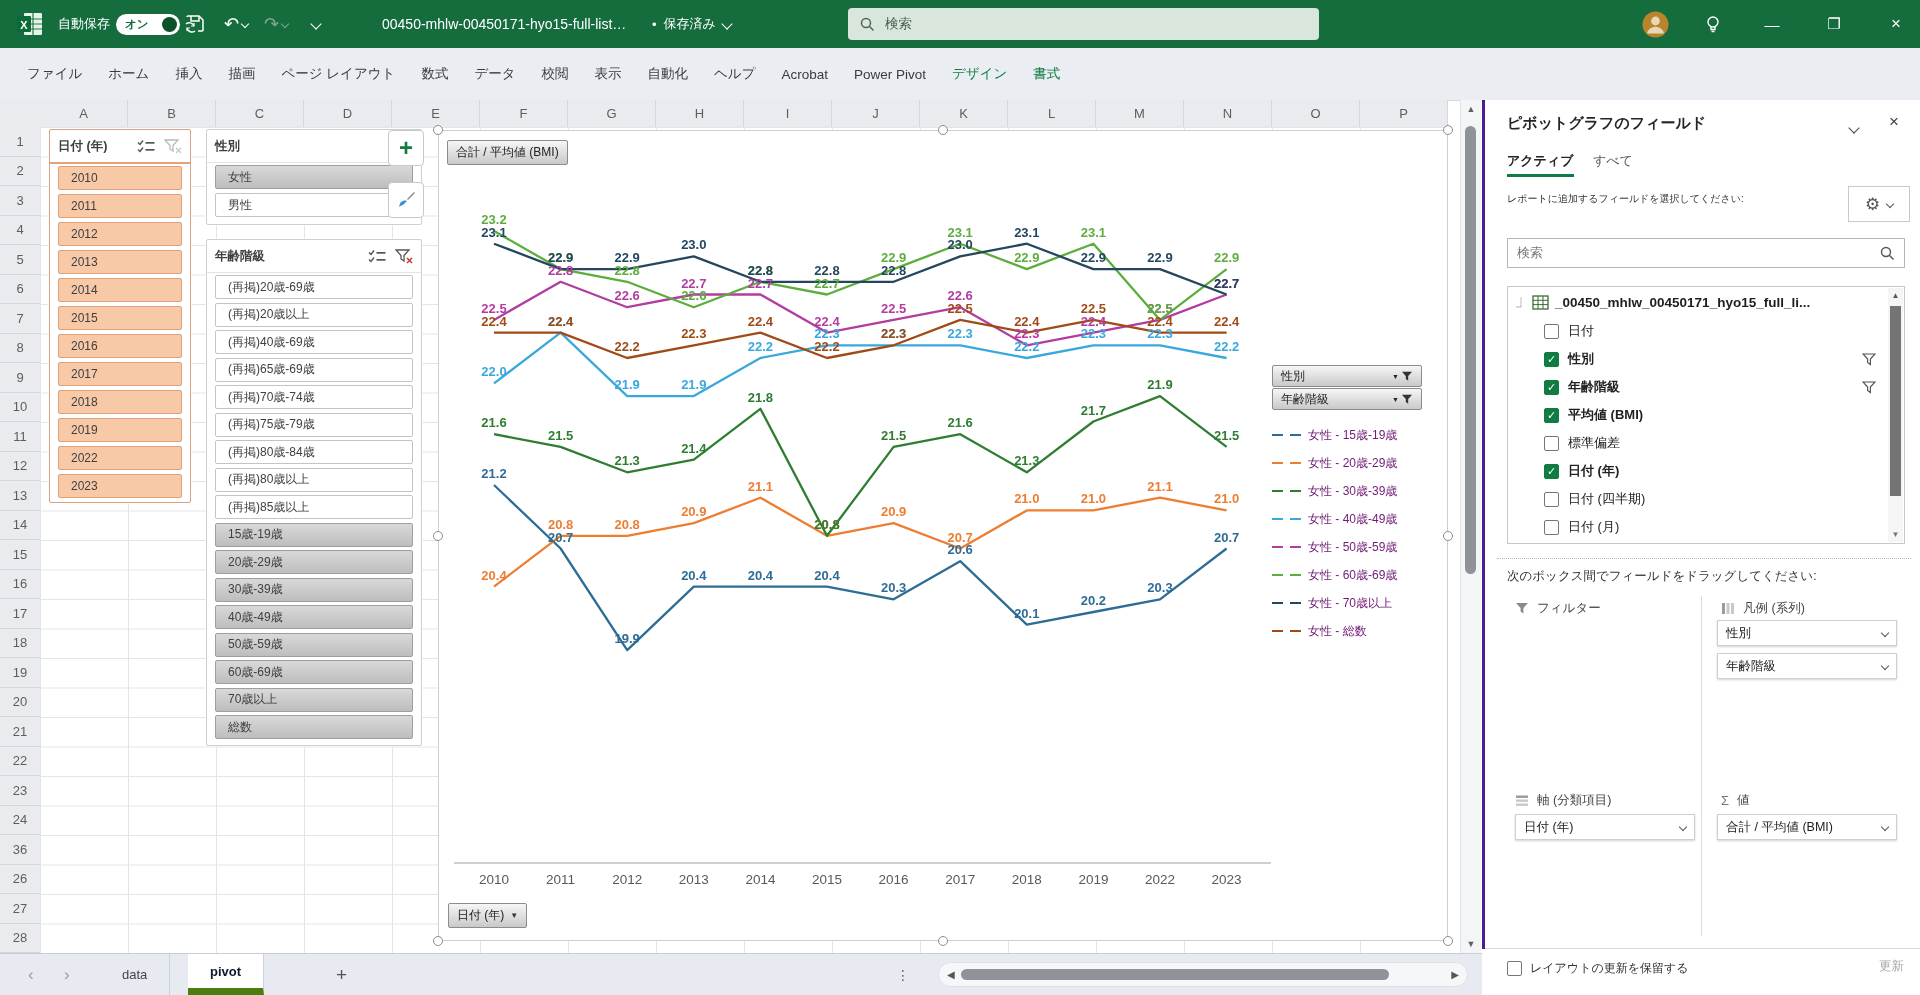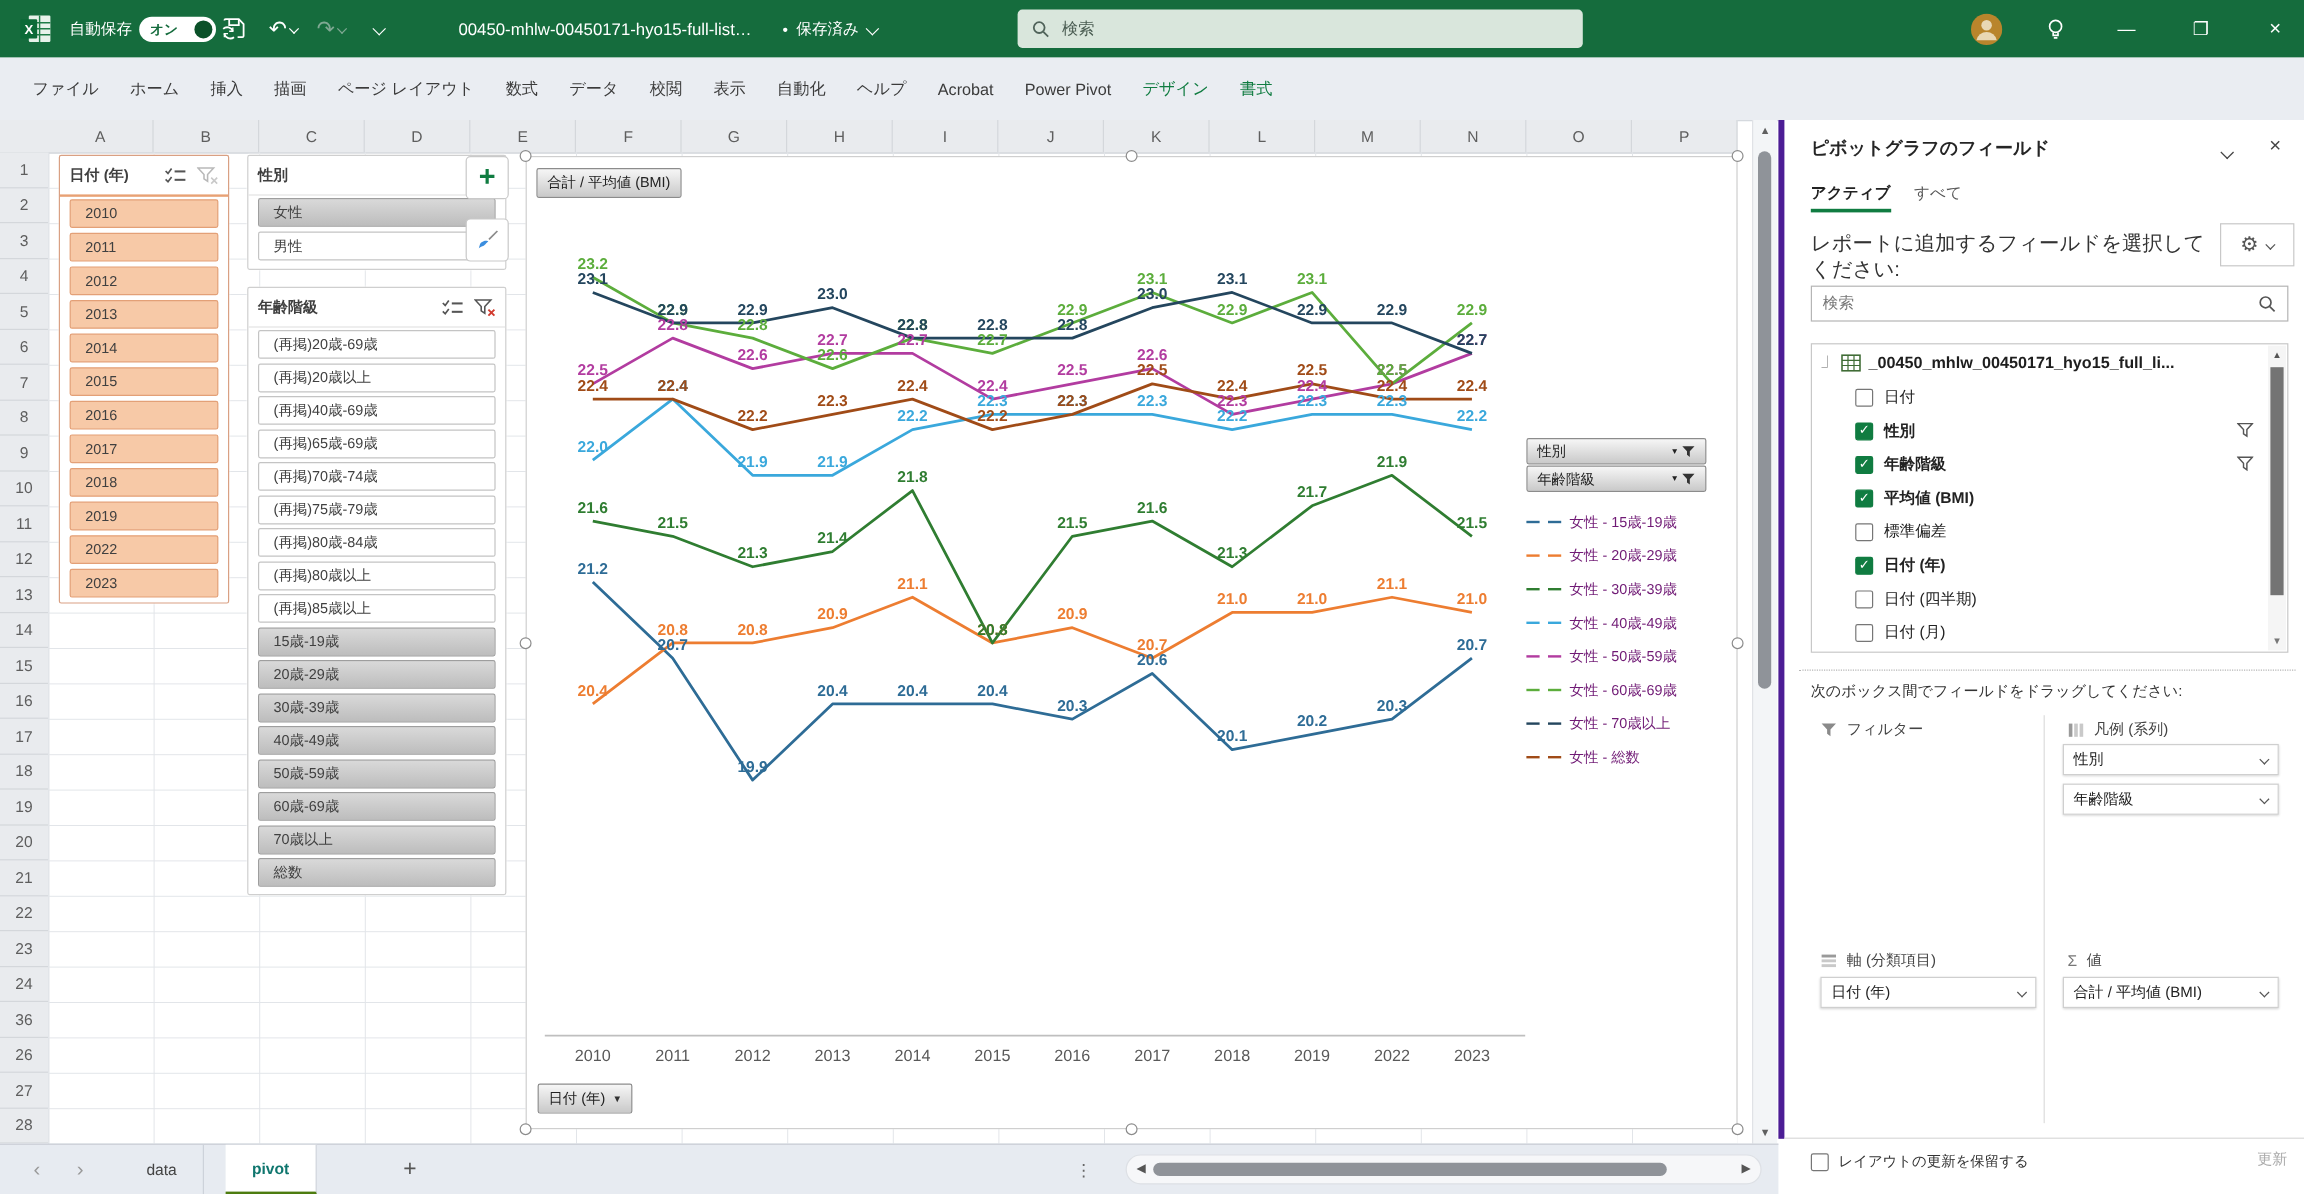--- a/index.html
+++ b/index.html
@@ -66,27 +66,27 @@
   #chart-axis-btn{position:absolute;left:9px;top:772px;height:25px;}
   #chart-legend{position:absolute;left:833px;top:234px;width:156px;}
   .legend-fieldbtn{height:22px;justify-content:space-between;margin-bottom:1px;width:150px;}
   .legend-items{margin-top:11px;}
   .legend-item{display:flex;align-items:center;height:28px;gap:4px;color:#701a75;font-size:12px;white-space:nowrap;}
   .dash{display:inline-block;width:11px;height:0;border-top:2.5px solid;margin-right:3px;}
   .axlbl{font-size:13.5px;fill:#595959;text-anchor:middle;font-family:"Liberation Sans","DejaVu Sans",sans-serif;}
   .dlbl{font-size:13px;font-weight:bold;text-anchor:middle;font-family:"Liberation Sans","DejaVu Sans",sans-serif;}
   .handle{width:10px;height:10px;border-radius:50%;background:#fff;border:1.5px solid #8C8C8C;box-sizing:border-box;z-index:30;}
   
-  #pane{left:1482px;top:100px;width:438px;height:849px;background:#fff;border-left:5px solid #4c1d95;box-sizing:border-box;}
+  #pane{left:1482px;top:100px;width:438px;height:849px;background:#fff;border-left:3px solid #4c1d95;box-sizing:border-box;}
   #pane-title{position:absolute;left:22px;top:14px;font-size:15px;font-weight:bold;color:#252525;}
   #pane-collapse{position:absolute;left:365px;top:18px;color:#444;}
   #pane-close{position:absolute;left:404px;top:12px;color:#444;font-size:17px;}
   .pane-tab{position:absolute;top:52px;font-size:13px;color:#555;}
   .pane-tab.active{font-weight:bold;color:#222;border-bottom:3px solid #107C41;padding-bottom:4px;}
-  #pane-instruction{position:absolute;left:22px;top:92px;width:330px;font-size:17px;color:#333;line-height:1.3;}
+  #pane-instruction{position:absolute;left:22px;top:92px;width:330px;font-size:10px;color:#333;line-height:1.3;}
   #gear-btn{position:absolute;left:363px;top:86px;width:62px;height:36px;border:1px solid #C8C8C8;display:flex;align-items:center;justify-content:center;gap:7px;color:#555;font-size:17px;box-sizing:border-box;}
   #pane-search{position:absolute;left:22px;top:138px;width:398px;height:30px;border:1px solid #B5B5B5;display:flex;align-items:center;justify-content:space-between;padding:0 9px;box-sizing:border-box;}
   #pane-search span{font-size:13px;color:#767676;}
   #field-list{position:absolute;left:22px;top:186px;width:398px;height:258px;border:1px solid #C8C8C8;box-sizing:border-box;overflow:hidden;}
   .fl-table-row{display:flex;align-items:center;height:30px;padding-left:8px;gap:6px;}
   .fl-table-name{font-size:13.5px;font-weight:bold;color:#1E1E1E;white-space:nowrap;}
   .field-row{display:flex;align-items:center;height:28px;padding-left:36px;gap:9px;position:relative;}
   .fl-check{width:15px;height:15px;border:1px solid #767676;border-radius:2px;box-sizing:border-box;background:#fff;flex:0 0 auto;}
   .fl-check.on{background:#107C41;border-color:#107C41;color:#fff;font-size:11px;line-height:13px;text-align:center;}
   .field-label{font-size:13px;color:#222;}
@@ -102,21 +102,21 @@
   .chip{height:26px;border:1px solid #CFCFCF;background:#fff;box-shadow:0 1px 2px rgba(0,0,0,.18);display:flex;align-items:center;justify-content:space-between;padding:0 8px;font-size:12.5px;color:#222;margin-bottom:7px;box-sizing:border-box;}
   #zone-vline{position:absolute;left:216px;top:496px;width:1px;height:340px;background:#DDDDDD;}
   #pane-bottom-divider{position:absolute;left:0px;top:848px;width:438px;border-top:1px solid #D9D9D9;}
   #defer-row{position:absolute;left:22px;top:860px;display:flex;align-items:center;gap:8px;}
   #defer-row span{font-size:12px;color:#333;}
   #update-btn{position:absolute;left:394px;top:858px;font-size:12.5px;color:#ABABAB;}
   
   #bottombar{left:0;top:953px;width:1482px;height:42px;background:#E7EBF1;border-top:1px solid #C9CDD4;box-sizing:border-box;}
   #bottombar .nav{position:absolute;top:0;height:42px;display:flex;align-items:center;color:#9A9A9A;font-size:17px;}
   .sheet-tab{position:absolute;top:0;height:41px;display:flex;align-items:center;justify-content:center;font-size:13px;color:#444;padding:0 22px;border-right:1px solid #CDD2DA;}
-  .sheet-tab.active{background:#fff;color:#0f766e;border-bottom:2px solid #4d7c0f;box-sizing:border-box;font-weight:bold;}
+  .sheet-tab.active{background:#fff;color:#0f172a;border-bottom:7px solid #4d7c0f;box-sizing:border-box;font-weight:bold;}
   #hscroll-track{position:absolute;left:938px;top:8px;width:530px;height:25px;background:#F6F7F9;border:1px solid #DDE0E5;border-radius:13px;display:flex;align-items:center;padding:0 8px;box-sizing:border-box;gap:6px;}
   #hscroll-thumb{width:428px;height:11px;background:#8F9399;border-radius:6px;}
   .mini-arrow{color:#555;font-size:10px;}
 </style>
 </head>
 <body>
 
 <div id="app">
 
   <div id="titlebar" class="abs">

